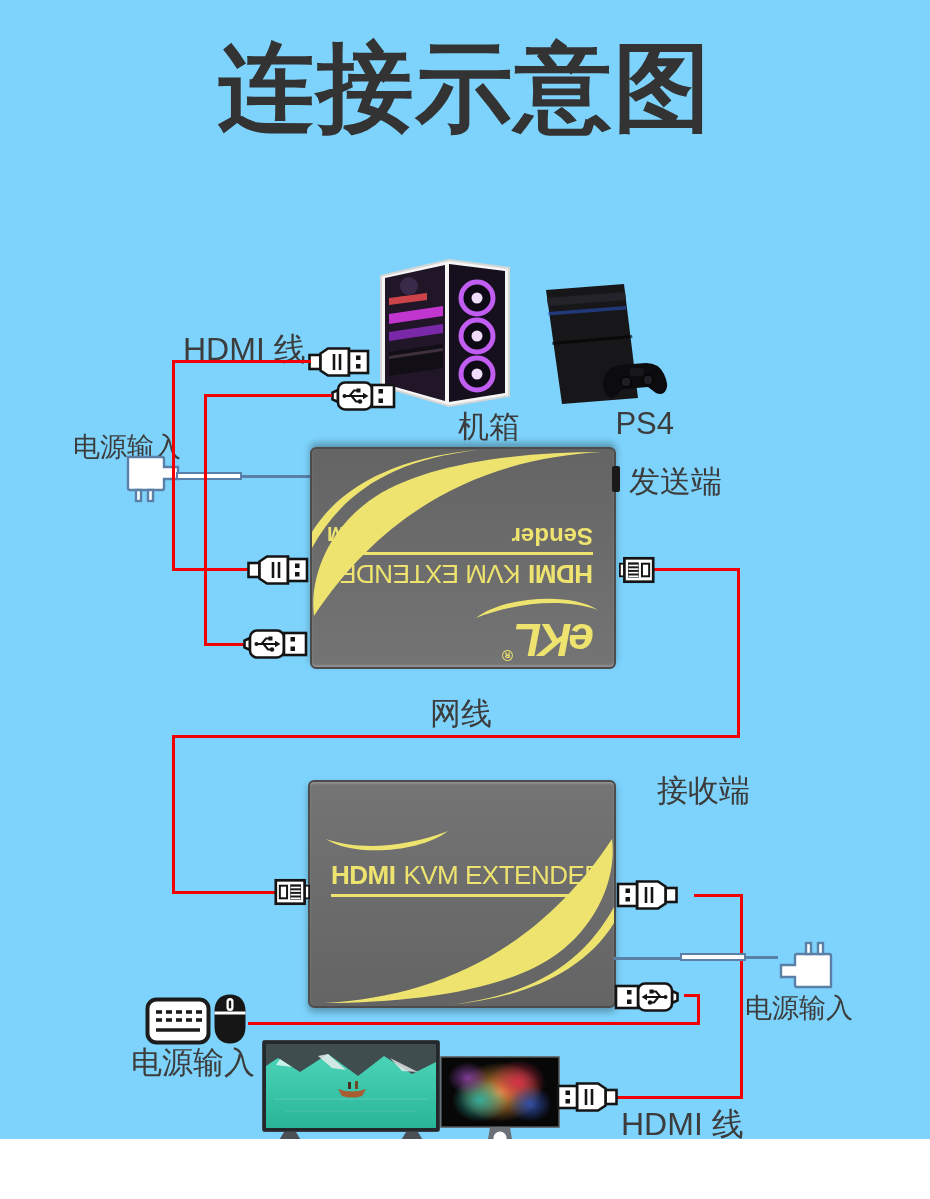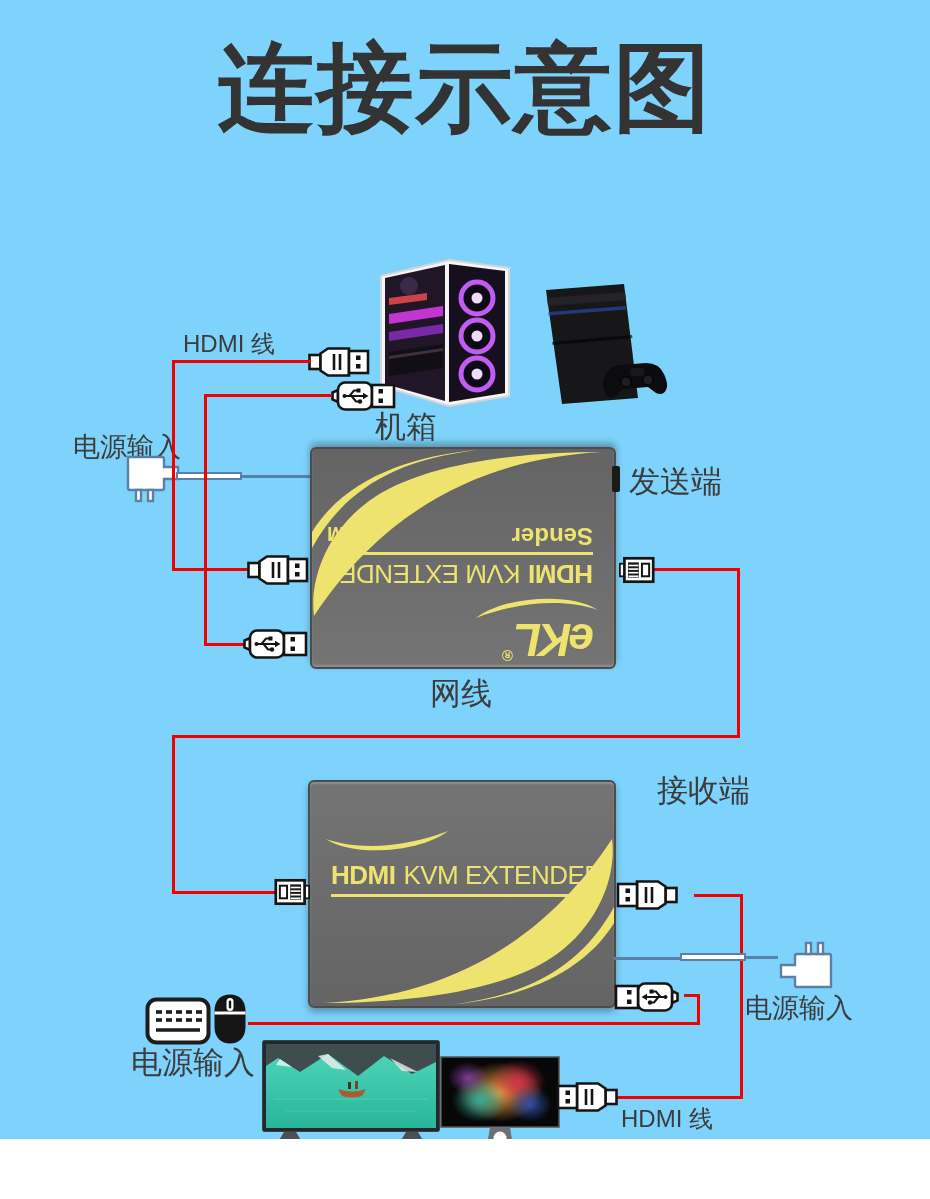--- a/index.html
+++ b/index.html
@@ -6,22 +6,22 @@
   #canvas{position:relative;width:930px;height:1139px;background:#7dd3fc;overflow:hidden;
           font-family:"Liberation Sans",sans-serif;}
   .abs{position:absolute;}
   
   .page-title{position:absolute;left:0;top:36px;width:100%;text-align:center;
     font-family:"Liberation Serif",serif;font-weight:900;font-size:97px;color:#333;
     letter-spacing:2px;line-height:1.1;}
   
   .lbl{position:absolute;color:#3c3c3c;font-size:31px;white-space:nowrap;}
   .lbl.small{font-size:27px;}
-  .lbl.big{font-size:24px;}
-  .lbl.center{text-align:left;}
+  .lbl.big{font-size:32px;}
+  .lbl.center{text-align:right;}
   
   .rl{position:absolute;background:#f20000;}
   .bl{position:absolute;background:#5b80a8;}
   .barrel{position:absolute;background:#fff;border:2px solid #5b80a8;box-sizing:border-box;}
   
   .device{position:absolute;}
   .face{position:relative;width:100%;height:100%;box-sizing:border-box;
     background:linear-gradient(180deg,#747474,#646464);
     border:2px solid #4c4c4c;border-radius:6px;overflow:hidden;
     box-shadow:0 4px 7px rgba(0,0,0,.3), inset 0 2px 2px rgba(255,255,255,.2);}
@@ -80,20 +80,21 @@
     <polygon points="15,16 93,10 94,18 16,24" fill="#232329"></polygon>
     <polygon points="16,30 94,24 94.5,27.5 16.5,33.5" fill="#2a55c9" opacity="0.55"></polygon>
     <polygon points="20,60 100,53 100.5,56 20.5,63" fill="#000" opacity="0.6"></polygon>
     <path d="M72 96 q4 -12 16 -13 l26 -2 q13 0 18 11 q5 11 2 16 q-3 6 -10 3 l-8 -6 -25 2 -7 7 q-7 4 -11 -3 q-3 -8 -1 -15 z" fill="#0c0c0e"></path>
     <circle cx="94" cy="100" r="5" fill="#1e1e24" stroke="#000"></circle>
     <circle cx="116" cy="98" r="5" fill="#1e1e24" stroke="#000"></circle>
     <rect x="98" y="86" width="14" height="8" rx="2" fill="#17171c"></rect>
   </svg>
 
   <div class="lbl center" style="left:375px;top:406px;width:145px">机箱</div>
+  <div class="lbl center" style="left:532px;top:406px;width:142px">PS4</div>
 
   <div class="lbl big" style="left:183px;top:328px">HDMI 线</div>
 
   <svg class="abs" style="left:308px;top:345px" width="62" height="34" viewBox="0 0 62 34">
     <rect x="1.5" y="10" width="11" height="14" class="oc"></rect>
     <path d="M12.5 8.5 L20 3.5 H41 V30.5 H20 L12.5 25.5 Z" class="oc"></path>
     <line x1="26" y1="9" x2="26" y2="25" class="ol"></line>
     <line x1="32" y1="9" x2="32" y2="25" class="ol"></line>
     <rect x="41" y="6" width="19" height="22" class="oc"></rect>
     <rect x="48" y="10.5" width="4.5" height="4.5" class="fc"></rect>
@@ -192,21 +193,21 @@
     <rect x="1" y="8" width="6" height="14" fill="#fff" stroke="#141414" stroke-width="2"></rect>
     <rect x="6" y="2" width="32" height="26" fill="#fff" stroke="#141414" stroke-width="3"></rect>
     <rect x="10" y="6.5" width="12" height="17" fill="#1a1a1a"></rect>
     <line x1="10.5" y1="10" x2="21.5" y2="10" class="ws"></line>
     <line x1="10.5" y1="14" x2="21.5" y2="14" class="ws"></line>
     <line x1="10.5" y1="18" x2="21.5" y2="18" class="ws"></line>
     <line x1="10.5" y1="22" x2="21.5" y2="22" class="ws"></line>
     <rect x="25.5" y="8" width="8" height="14" fill="#fff" stroke="#141414" stroke-width="2.2"></rect>
   </svg>
 
-  <div class="lbl" style="left:430px;top:673px">网线</div>
+  <div class="lbl" style="left:430px;top:693px">网线</div>
 
   <div class="lbl" style="left:657px;top:770px">接收端</div>
 
   <div class="device receiver" style="left:308px;top:780px;width:308px;height:228px">
     <div class="face">
       <svg class="brand-swoosh" viewBox="0 0 128 22">
         <path d="M2 10 C 36 22 82 18 124 2 C 96 24 28 28 2 10 Z" fill="#ede36e"></path>
       </svg>
       <div class="model"><span class="b">HDMI</span><span class="r">KVM EXTENDER</span></div>
       <div class="divider"></div>

